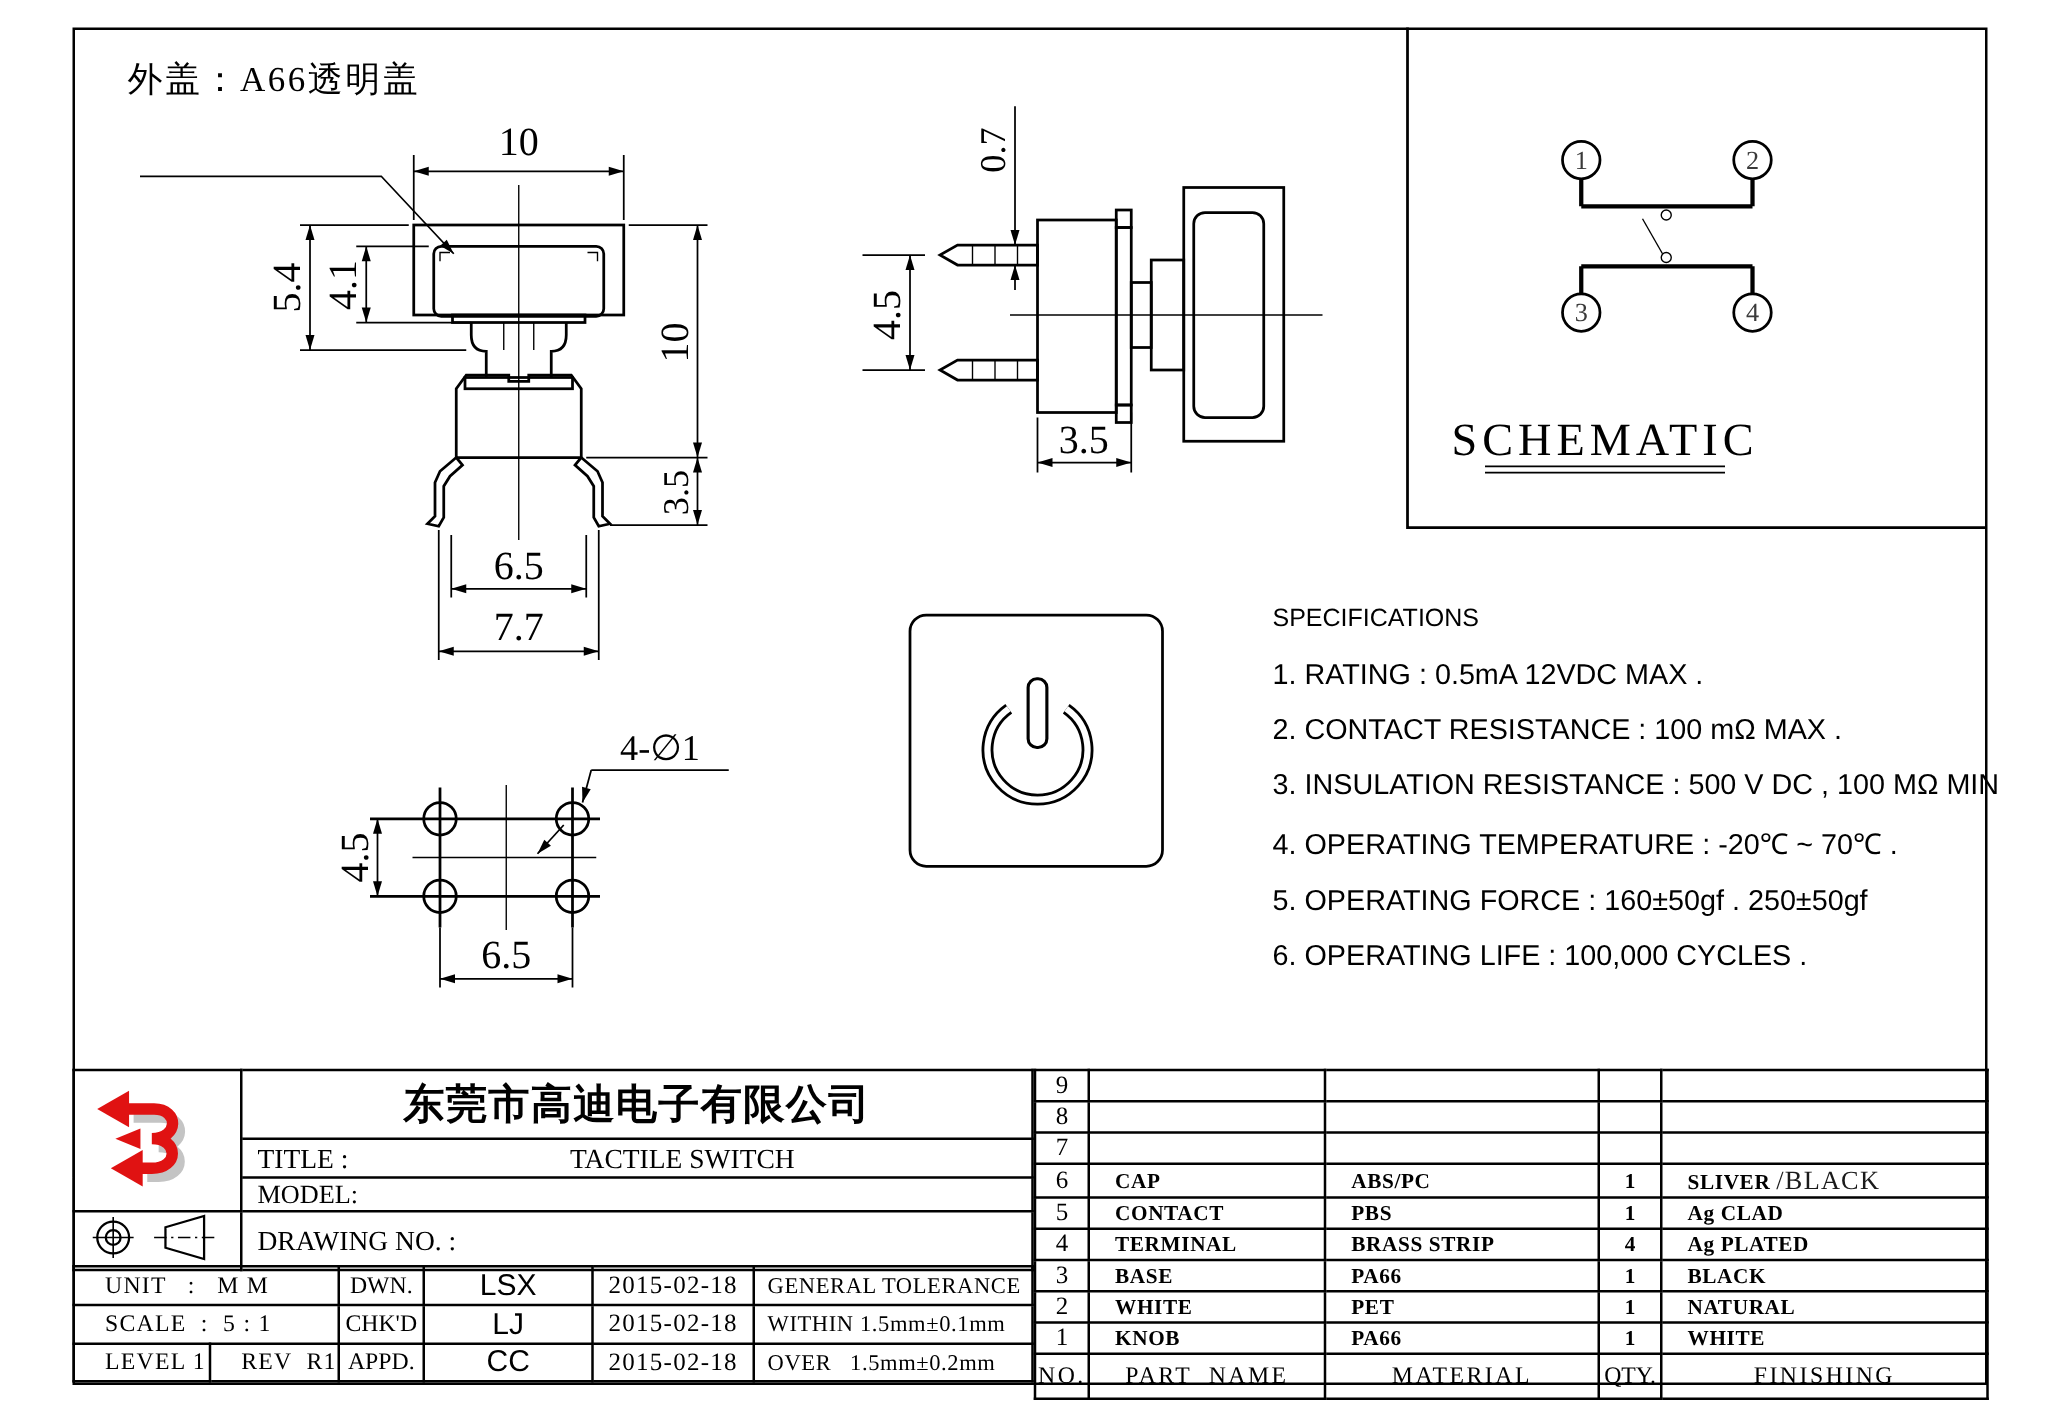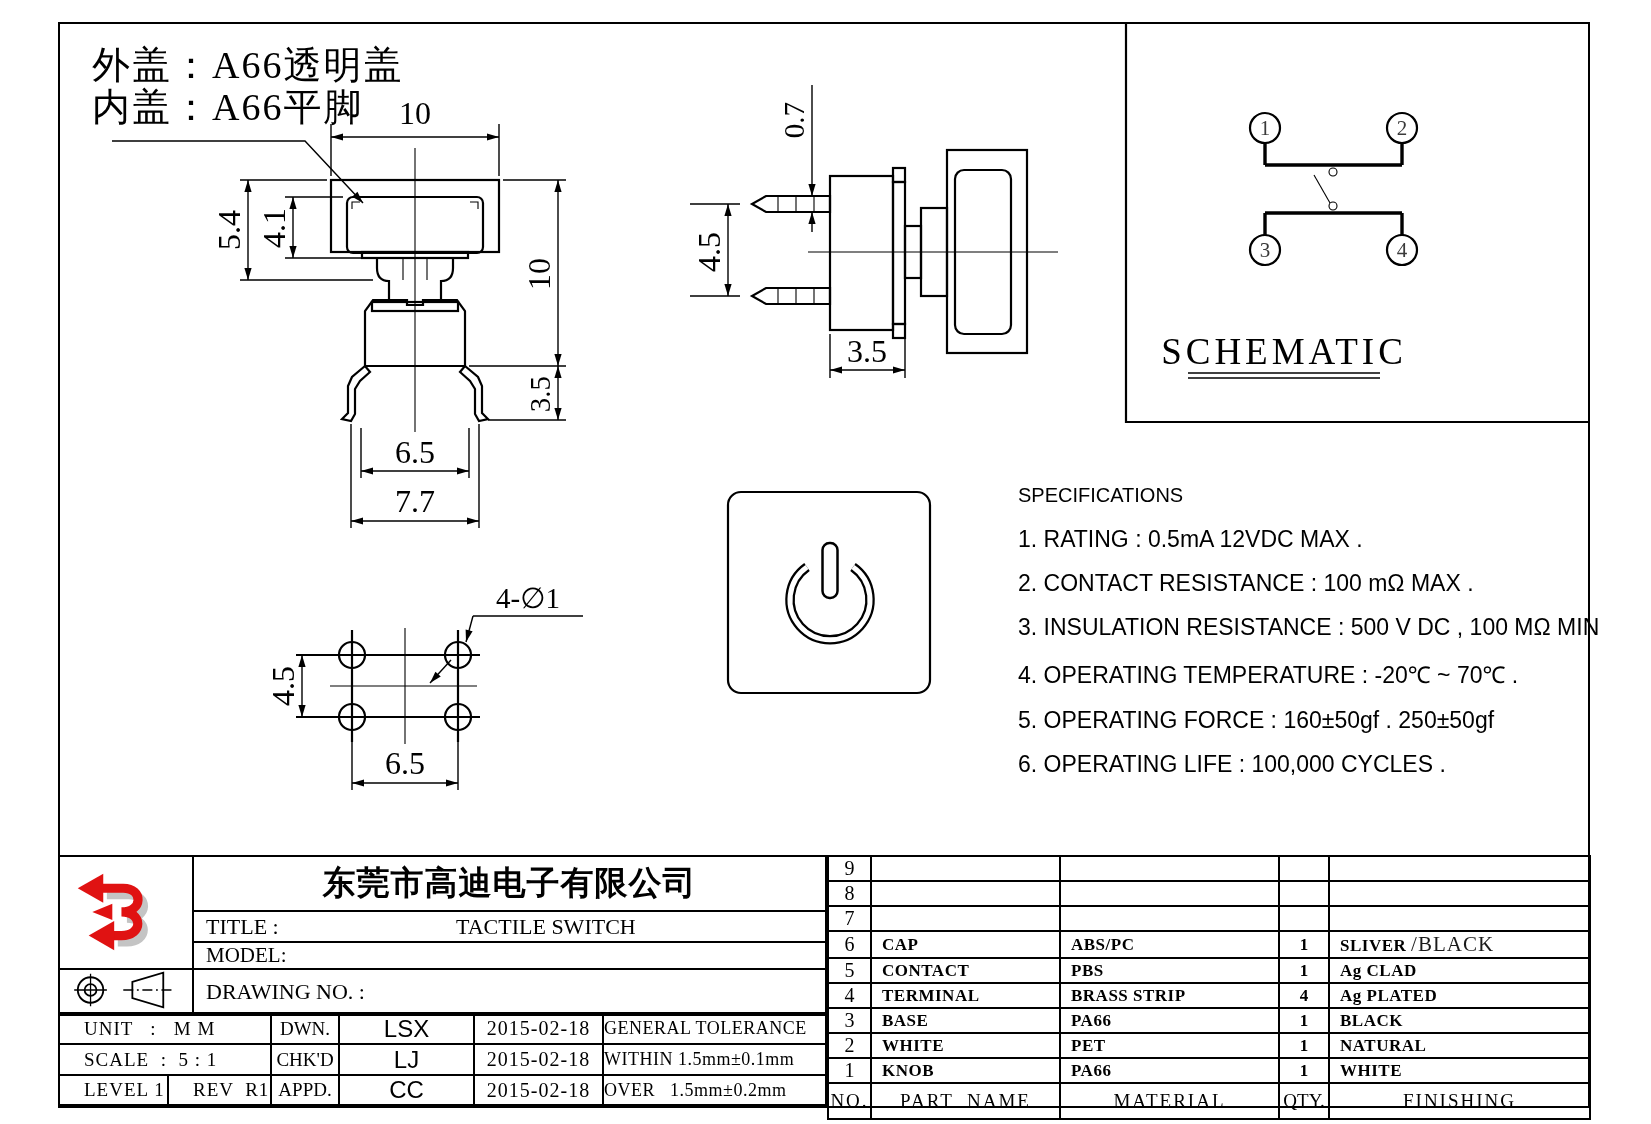--- a/index.html
+++ b/index.html
@@ -14,55 +14,54 @@
   .s3{stroke:#000;stroke-width:3.4;fill:none;}
   .s1{stroke:#000;stroke-width:1.1;fill:none;}
   .dim{stroke:#000;stroke-width:1.4;fill:none;}
   .wf{fill:#ffffff;stroke:#000;stroke-width:2.2;}
   text{font-family:"Liberation Serif",serif;fill:#000;text-anchor:middle;}
   .dimtxt{font-size:32px;}
   .dimtxt.sm{font-size:29px;}
   .pinnum{font-size:21px;fill:#3a3a3a;stroke:none;}
   .schemtitle{font-size:37px;letter-spacing:4px;}
   
-  #note{left:92px;top:44px;font-size:38px;line-height:42px;letter-spacing:2px;}
+  #note{left:102px;top:44px;font-size:28px;line-height:42px;letter-spacing:2px;}
   
   #specs{left:1018px;top:484px;width:586px;font-family:"Liberation Sans",sans-serif;}
   #specs .t{font-size:20px;margin-bottom:19px;}
   #specs .i{font-size:23px;margin-bottom:17px;white-space:nowrap;}
   
   table{border-collapse:collapse;table-layout:fixed;}
   td{border:2px solid #000;vertical-align:middle;overflow:hidden;padding:0;}
   .pre{white-space:pre;}
   #tbl-a{left:58px;top:855px;width:767px;border:2.5px solid #000;}
   #tbl-b{left:58px;top:1012px;width:767px;border:2.5px solid #000;}
   #tbl-parts{left:827px;top:855px;width:762px;border:2.5px solid #000;}
   .company{font-family:"Liberation Sans",sans-serif;font-weight:bold;
            font-size:33px;text-align:center;letter-spacing:1px;}
   .lbl{font-size:22px;padding-left:12px;}
   .lbl .label-span{display:inline-block;width:250px;}
   .cell-s{font-size:19px;padding-left:24px;letter-spacing:1px;}
   .cell-c{font-size:19px;text-align:center;margin-left:24px;}
   .cell-name{font-family:"Liberation Sans",sans-serif;font-size:24px;text-align:center;}
   .cell-date{font-size:20px;text-align:center;letter-spacing:1px;}
-  .cell-tol{font-size:18px;letter-spacing:0.5px;}
+  .cell-tol{font-size:18px;padding-left:10px;letter-spacing:0.5px;}
   .p-no{font-size:20px;text-align:center;}
-  .p-part,.p-mat,.p-fin{font-weight:bold;font-size:17px;padding-left:10px;letter-spacing:0.5px;}
+  .p-part,.p-mat,.p-fin{font-weight:bold;font-size:17px;padding-left:20px;letter-spacing:0.5px;}
   .p-qty{font-weight:bold;font-size:17px;text-align:center;}
   .p-head{font-size:19px;text-align:center;letter-spacing:2px;}
   .fin-alt{font-weight:normal;font-size:21px;color:#1a1a1a;letter-spacing:1px;}
 </style>
 </head>
 <body>
 
 <div class="abs" id="frame"></div>
 
 <div class="abs" id="note">
   <div>外盖：A66透明盖</div>
-  <div>内盖：A66平脚</div>
 </div>
 
 <div class="abs" id="specs">
   <div class="t">SPECIFICATIONS</div>
   <div class="i">1. RATING : 0.5mA 12VDC MAX .</div>
   <div class="i">2. CONTACT RESISTANCE : 100 mΩ MAX .</div>
   <div class="i">3. INSULATION RESISTANCE : 500 V DC , 100 MΩ MIN</div>
   <div class="i">4. OPERATING TEMPERATURE : -20℃ ~ 70℃ .</div>
   <div class="i">5. OPERATING FORCE : 160±50gf . 250±50gf</div>
   <div class="i">6. OPERATING LIFE : 100,000 CYCLES .</div>

